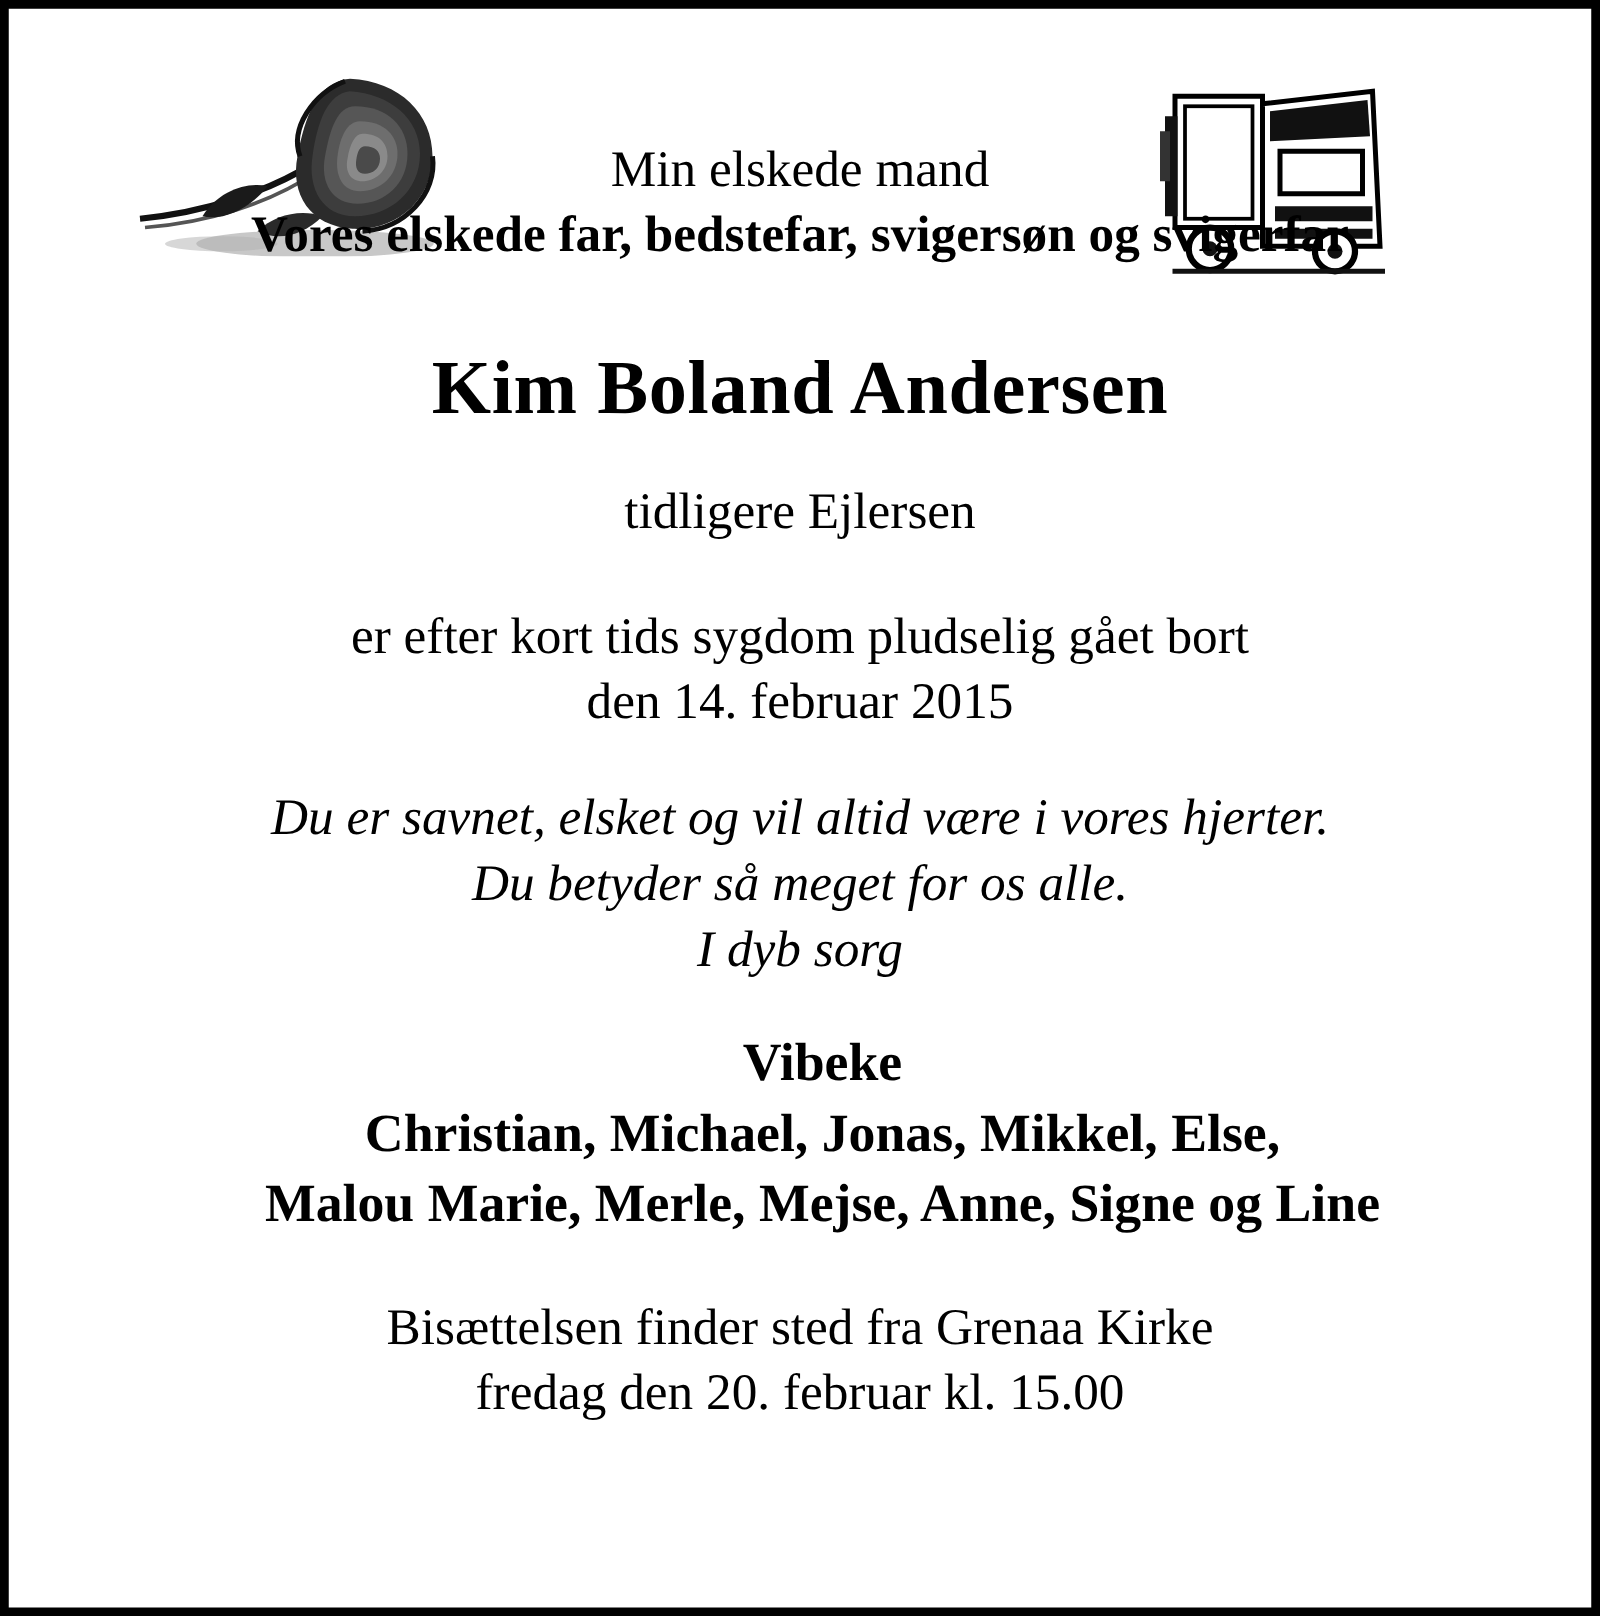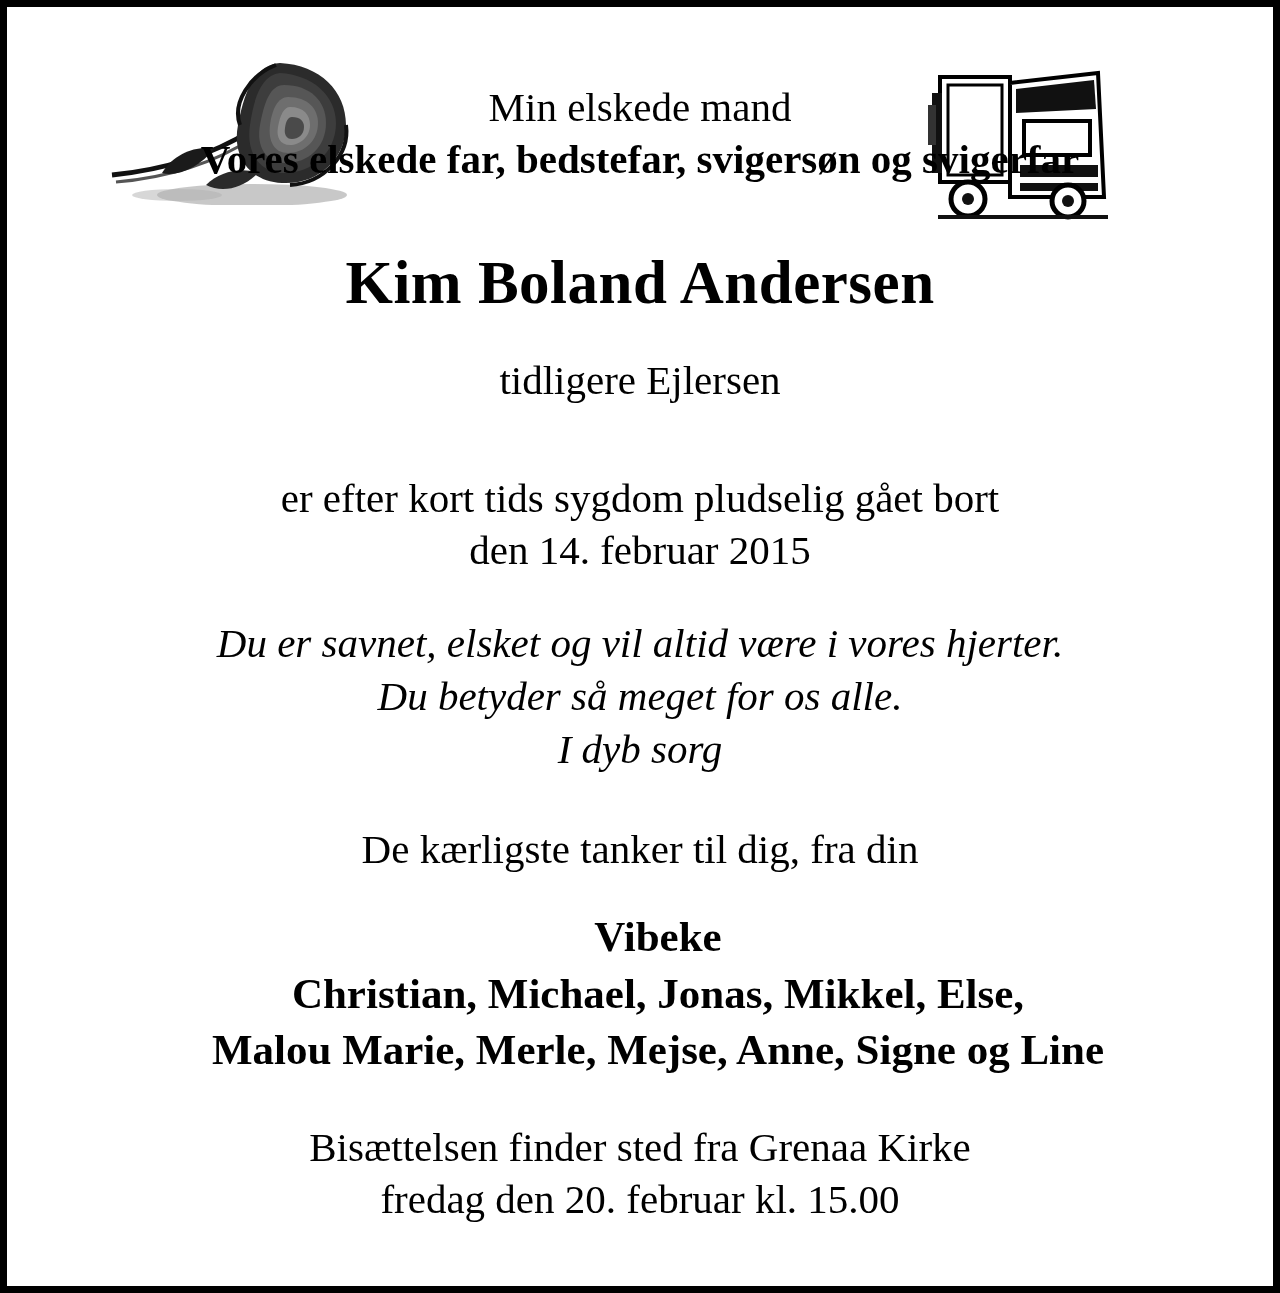--- a/index.html
+++ b/index.html
@@ -42,40 +42,40 @@
     height: 180px;
   }
   .text-block {
     position: absolute;
     left: 0;
     top: 0;
     width: 1266px;
     text-align: center;
   }
   .lead {
-    margin-top: 74px;
+    margin-top: 102px;
     font-size: 41px;
     line-height: 1.28;
   }
   .lead .l2 {
     display: block;
     font-weight: bold;
   }
   .name {
     margin-top: 62px;
     font-size: 61px;
     font-weight: bold;
     letter-spacing: 0.5px;
   }
   .former {
     margin-top: 38px;
     font-size: 41px;
   }
   .passing {
-    margin-top: 68px;
+    margin-top: 50px;
     font-size: 41px;
     line-height: 1.28;
   }
   .passing .p2 {
     display: block;
   }
   .verse {
     margin-top: 40px;
     font-size: 41px;
     font-style: italic;
@@ -180,21 +180,20 @@
         <span class="p1">er efter kort tids sygdom pludselig gået bort</span>
         <span class="p2">den 14. februar 2015</span>
       </div>
 
       <div class="verse">
         <span>Du er savnet, elsket og vil altid være i vores hjerter.</span>
         <span>Du betyder så meget for os alle.</span>
         <span>I dyb sorg</span>
       </div>
 
-      <div class="from">De kærligste tanker til dig, fra din</div>
 
       <div class="survivors">
         <span>Vibeke</span>
         <span>Christian, Michael, Jonas, Mikkel, Else,</span>
         <span>Malou Marie, Merle, Mejse, Anne, Signe og Line</span>
       </div>
 
       <div class="funeral">
         <span>Bisættelsen finder sted fra Grenaa Kirke</span>
         <span>fredag den 20. februar kl. 15.00</span>

